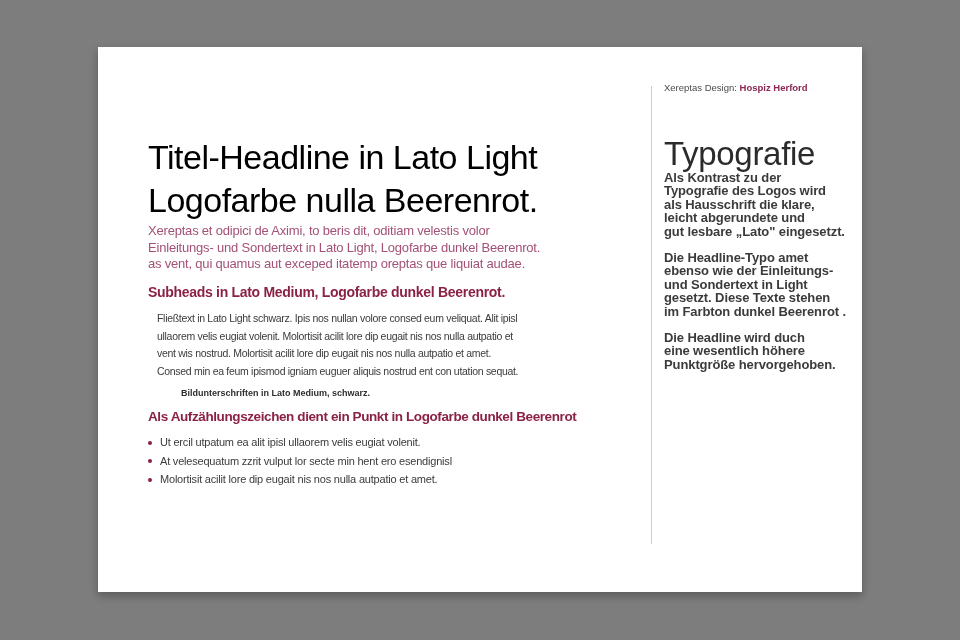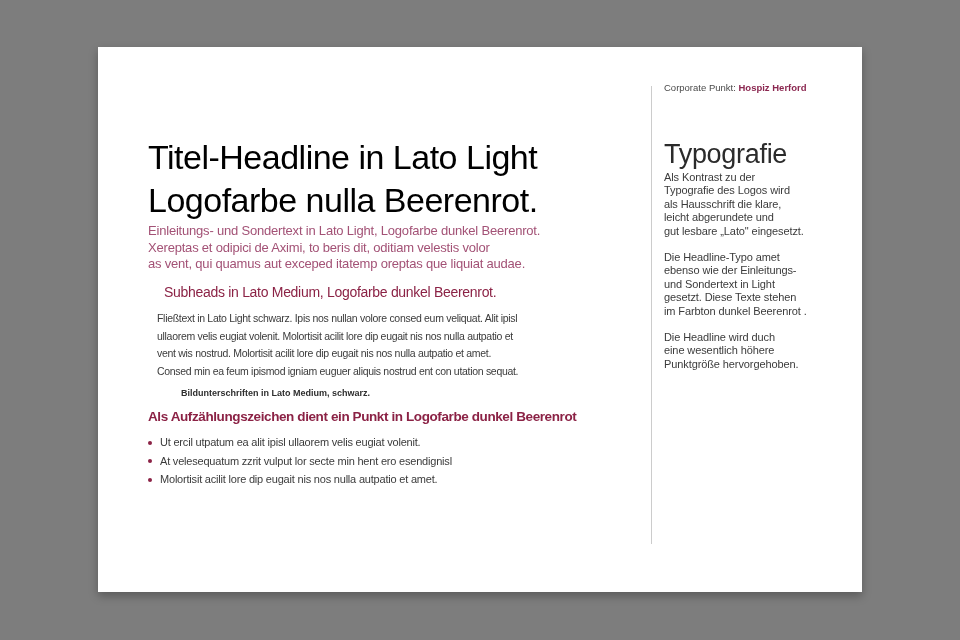--- a/index.html
+++ b/index.html
@@ -57,24 +57,24 @@
     left: 50px; top: 176px;
     font-size: 13px;
     line-height: 16.6px;
     font-weight: 300;
     letter-spacing: -0.2px;
     color: #a35276;
     white-space: nowrap;
   }
   .subhead {
     position: absolute;
-    left: 66px; top: 236px;
+    left: 50px; top: 236px;
     font-size: 14px;
     line-height: 18px;
-    font-weight: normal;
+    font-weight: bold;
     letter-spacing: -0.3px;
     color: #8b2245;
     white-space: nowrap;
   }
   .bodytext {
     position: absolute;
     left: 50px; top: 263px;
     font-size: 10.5px;
     line-height: 17.5px;
     letter-spacing: -0.3px;
@@ -124,59 +124,60 @@
     border-radius: 50%;
     background: #8b2245;
     margin-right: 8px;
     flex: 0 0 auto;
   }
 
   
   .sb-title {
     position: absolute;
     left: 566px; top: 90px;
-    font-size: 27px;
+    font-size: 33px;
     line-height: 34px;
     font-weight: 300;
     letter-spacing: -0.3px;
     color: #2b2b2b;
     white-space: nowrap;
   }
   .sb-text {
     position: absolute;
     left: 566px; top: 124px;
   }
   .sb-p { margin-bottom: 13px; }
   .sb-p div {
-    font-size: 11px;
+    font-size: 13px;
     line-height: 13.4px;
     letter-spacing: -0.1px;
     color: #3b3b3b;
     white-space: nowrap;
+    font-weight: bold;
   }
 </style>
 </head>
 <body>
 
 <div class="card">
 
   <div class="corporate">
-    <span>Corporate Punkt: </span><span class="brand">Hospiz Herford</span>
+    <span>Xereptas Design: </span><span class="brand">Hospiz Herford</span>
   </div>
 
   <div class="divider"></div>
 
   <div class="headline">
     <div>Titel-Headline in Lato Light</div>
     <div>Logofarbe nulla Beerenrot.</div>
   </div>
 
   <div class="intro">
+    <div>Xereptas et odipici de Aximi, to beris dit, oditiam velestis volor</div>
     <div>Einleitungs- und Sondertext in Lato Light, Logofarbe dunkel Beerenrot.</div>
-    <div>Xereptas et odipici de Aximi, to beris dit, oditiam velestis volor</div>
     <div>as vent, qui quamus aut exceped itatemp oreptas que liquiat audae.</div>
   </div>
 
   <div class="subhead">Subheads in Lato Medium, Logofarbe dunkel Beerenrot.</div>
 
   <div class="bodytext">
     <div>Fließtext in Lato Light schwarz. Ipis nos nullan volore consed eum veliquat. Alit ipisl</div>
     <div>ullaorem velis eugiat volenit. Molortisit acilit lore dip eugait nis nos nulla autpatio et</div>
     <div>vent wis nostrud. Molortisit acilit lore dip eugait nis nos nulla autpatio et amet.</div>
     <div>Consed min ea feum ipismod igniam euguer aliquis nostrud ent con utation sequat.</div>

